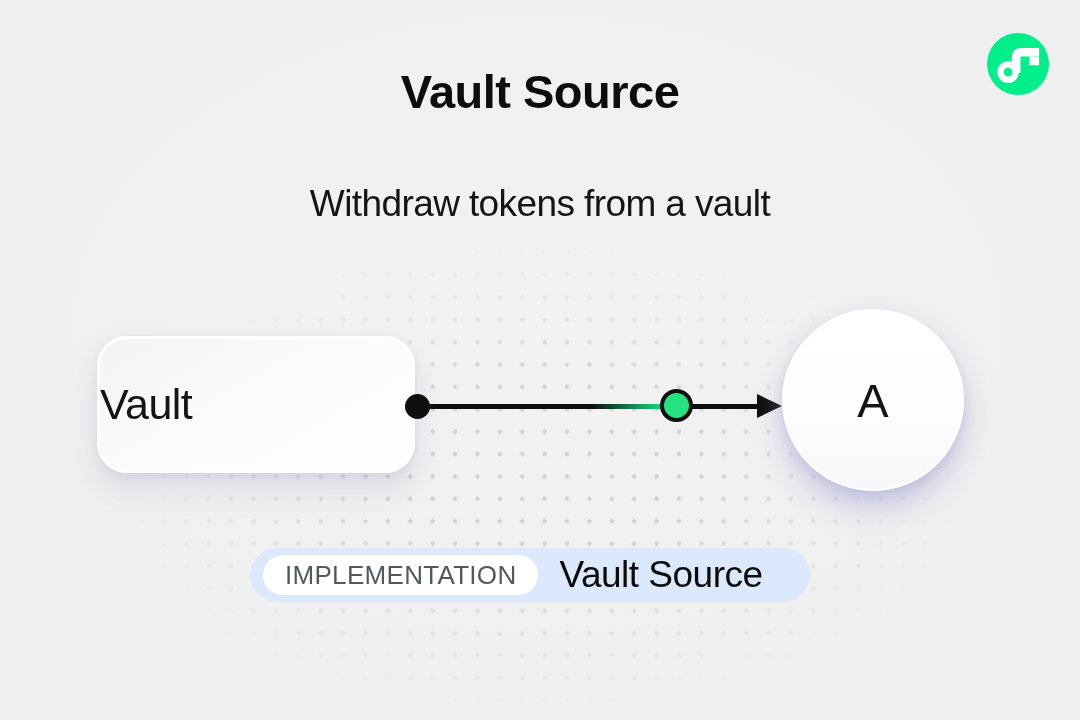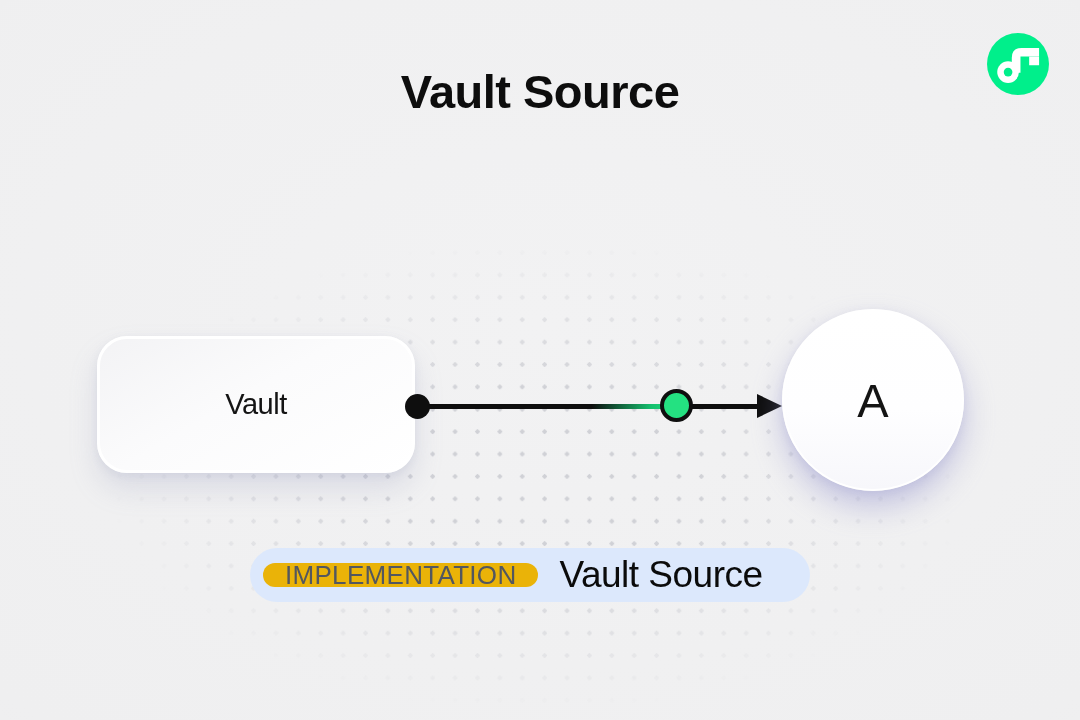--- a/index.html
+++ b/index.html
@@ -35,22 +35,22 @@
     text-align:center;font-size:37px;font-weight:400;letter-spacing:-0.6px;
     color:#151515;
   }
   
   .vault-node{
     position:absolute;left:97px;top:336px;width:318px;height:137px;
     border-radius:30px;box-sizing:border-box;
     background:linear-gradient(150deg,#f3f3f5 0%,#fbfbfc 45%,#ffffff 100%);
     border:3px solid #ffffff;
     box-shadow:0 16px 28px rgba(140,145,180,.22), 0 3px 8px rgba(140,145,180,.12);
-    display:flex;align-items:center;justify-content:center;
-    font-size:29px;color:#141414;letter-spacing:-0.5px;
+    display:flex;align-items:center;justify-content:flex-start;
+    font-size:43px;color:#141414;letter-spacing:-0.5px;
   }
   .target-node{
     position:absolute;left:782px;top:309px;width:182px;height:182px;
     border-radius:50%;box-sizing:border-box;
     background:linear-gradient(180deg,#ffffff 0%,#fefeff 55%,#f7f7fb 100%);
     border:2px solid #ffffff;
     box-shadow:0 16px 30px rgba(148,148,205,.48), 0 3px 8px rgba(148,148,205,.18);
     display:flex;align-items:center;justify-content:center;
     font-size:47px;color:#141414;
   }
@@ -77,21 +77,21 @@
     border-top:12.5px solid transparent;
     border-bottom:12.5px solid transparent;
   }
   
   .badge{
     position:absolute;left:250px;top:548px;height:54px;width:560px;
     box-sizing:border-box;border-radius:27px;background:#dce8fc;
     display:flex;align-items:center;padding:0 26px 0 13px;
   }
   .badge-tag{
-    height:24px;padding:0 22px;border-radius:20px;background:#eab308;
+    height:40px;padding:0 22px;border-radius:20px;background:#ffffff;
     display:flex;align-items:center;justify-content:center;
     font-size:26px;font-weight:500;color:#53575f;letter-spacing:0.3px;
     white-space:nowrap;
   }
   .badge-label{
     margin-left:21px;font-size:37px;font-weight:500;color:#0b0b0b;
     letter-spacing:-0.5px;white-space:nowrap;
   }
 </style>
 </head>
@@ -102,20 +102,21 @@
 
   <svg class="logo" viewBox="0 0 100 100" aria-hidden="true">
     <circle cx="50" cy="50" r="50" fill="#00EF8B"></circle>
     <path d="M40 64 L40 40 Q40 24 56 24 L84 24 L84 38 L54 38 L54 64 Z" fill="#ffffff"></path>
     <rect x="68" y="38" width="16" height="14" fill="#ffffff"></rect>
     <circle cx="34" cy="63" r="17.5" fill="#ffffff"></circle>
     <circle cx="34" cy="63" r="7" fill="#00EF8B"></circle>
   </svg>
 
   <div class="title">Vault Source</div>
+  <div class="subtitle">Withdraw tokens from a vault</div>
 
   <div>
     <div class="vault-node">
       <span>Vault</span>
     </div>
 
     <div class="edge-line"></div>
     <div class="edge-trail"></div>
     <div class="start-dot"></div>
     <div class="mid-dot"></div>

